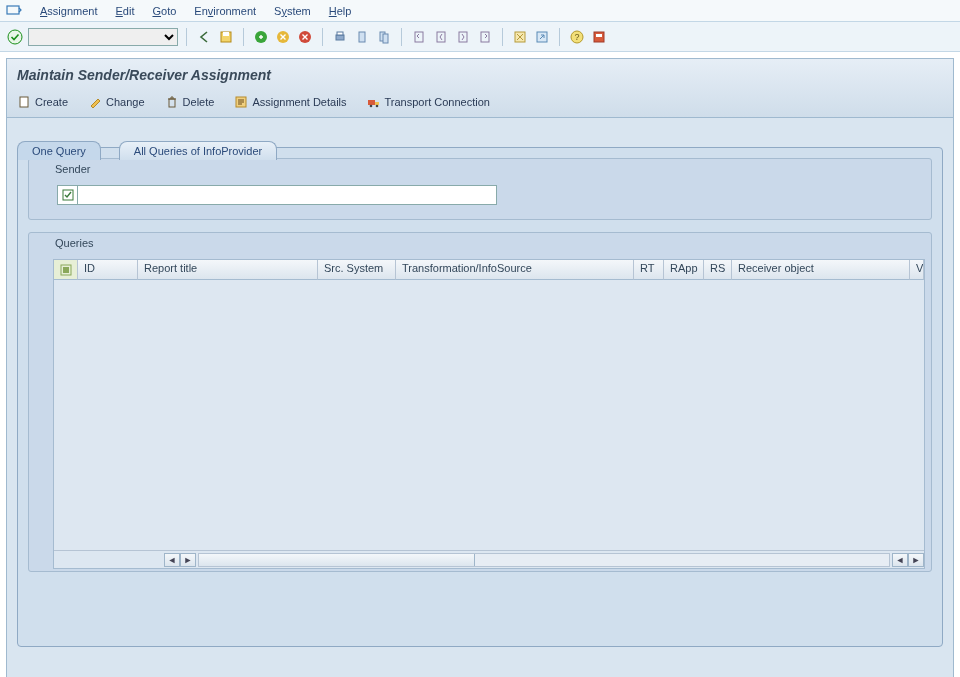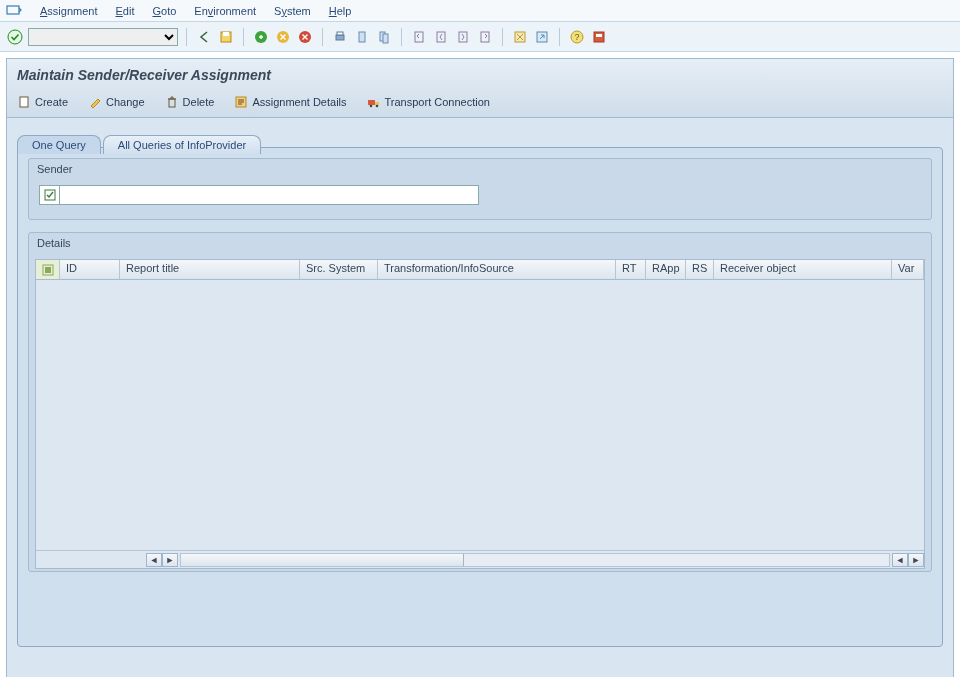--- a/index.html
+++ b/index.html
@@ -107,45 +107,46 @@
 .tabstrip {
   display: flex;
   margin-bottom: 0;
 }
 .tab {
   background: linear-gradient(#e8f0f8,#d0dfed);
   border: 1px solid #8fa9c4;
   border-bottom: none;
   border-radius: 8px 8px 0 0;
   padding: 3px 14px;
-  margin-right: 2px;
+  margin-right: 18px;
   color: #2a4a7a;
   cursor: pointer;
   position: relative;
-  top: 7px;
+  top: 13px;
 }
 .tab.active {
   background: #c5d8eb;
   font-weight: normal;
   z-index: 2;
 }
 
 .tab-body {
   border: 1px solid #8fa9c4;
   background: #d0dfed;
   border-radius: 4px;
   padding: 10px;
   height: 500px;
 }
 
 .groupbox {
   border: 1px solid #a5bbd0;
   background: #cad9ea;
   border-radius: 3px;
   margin-bottom: 12px;
+  padding-left: 18px;
 }
 .groupbox .gb-title {
   padding: 4px 8px;
   color: #33475a;
 }
 .groupbox .gb-body {
   padding: 6px 10px 14px 10px;
 }
 
 .input-with-icon {
@@ -438,21 +439,21 @@
                 <rect x="1" y="1" width="10" height="10" fill="none" stroke="#3a7a3a"></rect>
                 <path d="M3 6 L5 8 L9 3" fill="none" stroke="#3a7a3a" stroke-width="1.4"></path>
               </svg>
           </div>
           <input class="input-field" type="text" value="" style="">
         </div>
       </div>
     </div>
 
     <div class="groupbox" style="height:340px;">
-      <div class="gb-title">Details</div>
+      <div class="gb-title">Queries</div>
       <div class="receiver-body">
         <div class="table-wrap">
           <div class="table-head">
             <div class="th selector">
               <svg width="12" height="12">
                   <rect x="1" y="1" width="10" height="10" fill="#e7efd6" stroke="#8aa85a"></rect>
                   <rect x="3" y="3" width="6" height="6" fill="#8aa85a"></rect>
                 </svg>
             </div>
             <div class="th" style="width:60px">ID</div>

